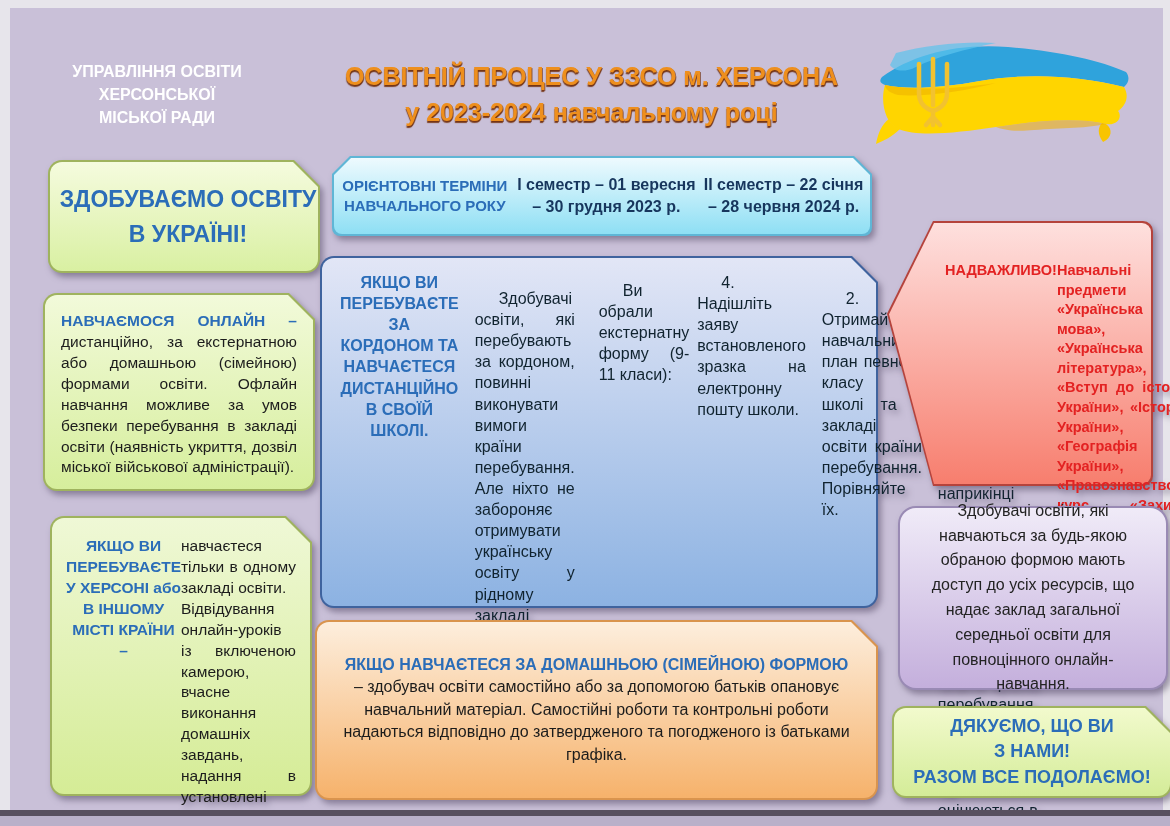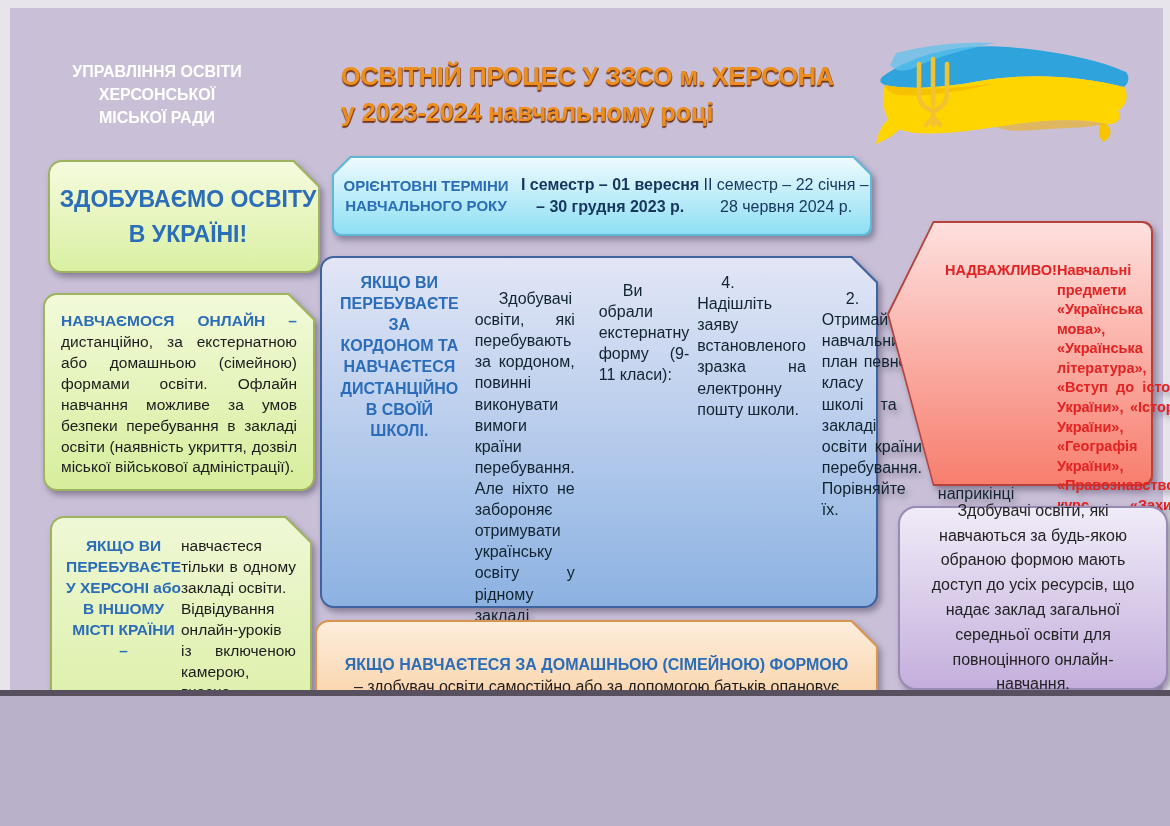--- a/index.html
+++ b/index.html
@@ -1,27 +1,27 @@
 <!DOCTYPE html>
 <html><head>
 <meta charset="utf-8">
 <style>
   html,body{margin:0;padding:0;}
   body{font-family:"Liberation Sans",sans-serif;background:#b9b0c9;}
-  .stage{position:relative;width:1170px;height:696px;background:#e7e5eb;overflow:hidden;}
+  .stage{position:relative;width:1170px;height:816px;background:#e7e5eb;overflow:hidden;}
   .stage::after{content:"";position:absolute;left:0;right:0;bottom:0;height:6px;background:#58505f;}
   .page{position:absolute;left:10px;top:8px;right:7px;bottom:6px;background:#c9c0d8;}
 
   .pre{white-space:pre-line;}
   .just{text-align:justify;}
 
   
   .org-title{position:absolute;left:38px;top:52px;width:218px;color:#ffffff;
     font-weight:bold;font-size:16px;line-height:1.45;text-align:center;}
-  .main-title{position:absolute;left:331px;top:50px;width:555px;
+  .main-title{position:absolute;left:304px;top:50px;width:555px;text-align:center;
     font-weight:bold;font-size:25px;line-height:1.45;color:#ee8f1d;
     text-shadow:0 2px 1px rgba(112,44,8,0.85),1px 1px 0 rgba(112,44,8,0.6);}
   .flag-wrap{position:absolute;left:866px;top:24px;width:262px;height:114px;}
 
   
   .box{position:absolute;filter:drop-shadow(3px 4px 3px rgba(70,58,88,0.5));}
   .bx{position:absolute;inset:0;background:var(--bc);
       border-radius:14px;clip-path:polygon(0 0,calc(100% - 26px) 0,100% 26px,100% 100%,0 100%);}
   .bx-in{position:absolute;inset:2px;background:linear-gradient(180deg,var(--g1),var(--g2));
       border-radius:12px;clip-path:polygon(0 0,calc(100% - 25px) 0,100% 25px,100% 100%,0 100%);}
@@ -82,21 +82,21 @@
       </g>
     </svg>
   </div>
 
   <div class="box" style="left:322px;top:148px;width:540px;height:80px;--bc:#5fb6d6;--g1:#eefafe;--g2:#8edff4;">
     <div class="bx cut2"></div>
         <div class="bx-in cut2"></div>
     <div class="bx-content center-lbl" style="font-size:16px;line-height:1.35;">
       <div class="hdr-blue" style="font-size:15px;">ОРІЄНТОВНІ ТЕРМІНИ НАВЧАЛЬНОГО РОКУ</div>
       <div class="navy" style="font-weight:bold;">І семестр – 01 вересня – 30 грудня 2023 р.</div>
-      <div class="navy" style="font-weight:normal;">ІІ семестр – 22 січня – 28 червня 2024 р.</div>
+      <div class="navy" style="font-weight:bold;">ІІ семестр – 22 січня – 28 червня 2024 р.</div>
     </div>
   </div>
 
   <div class="box" style="left:38px;top:152px;width:272px;height:113px;--bc:#9fb35e;--g1:#f5fbde;--g2:#d9f0a2;">
     <div class="bx"></div>
         <div class="bx-in"></div>
     <div class="bx-content center-lbl pre hdr-blue" style="font-size:23px;line-height:1.5;margin-left:8px;">ЗДОБУВАЄМО ОСВІТУ
 В УКРАЇНІ!</div>
   </div>
 

